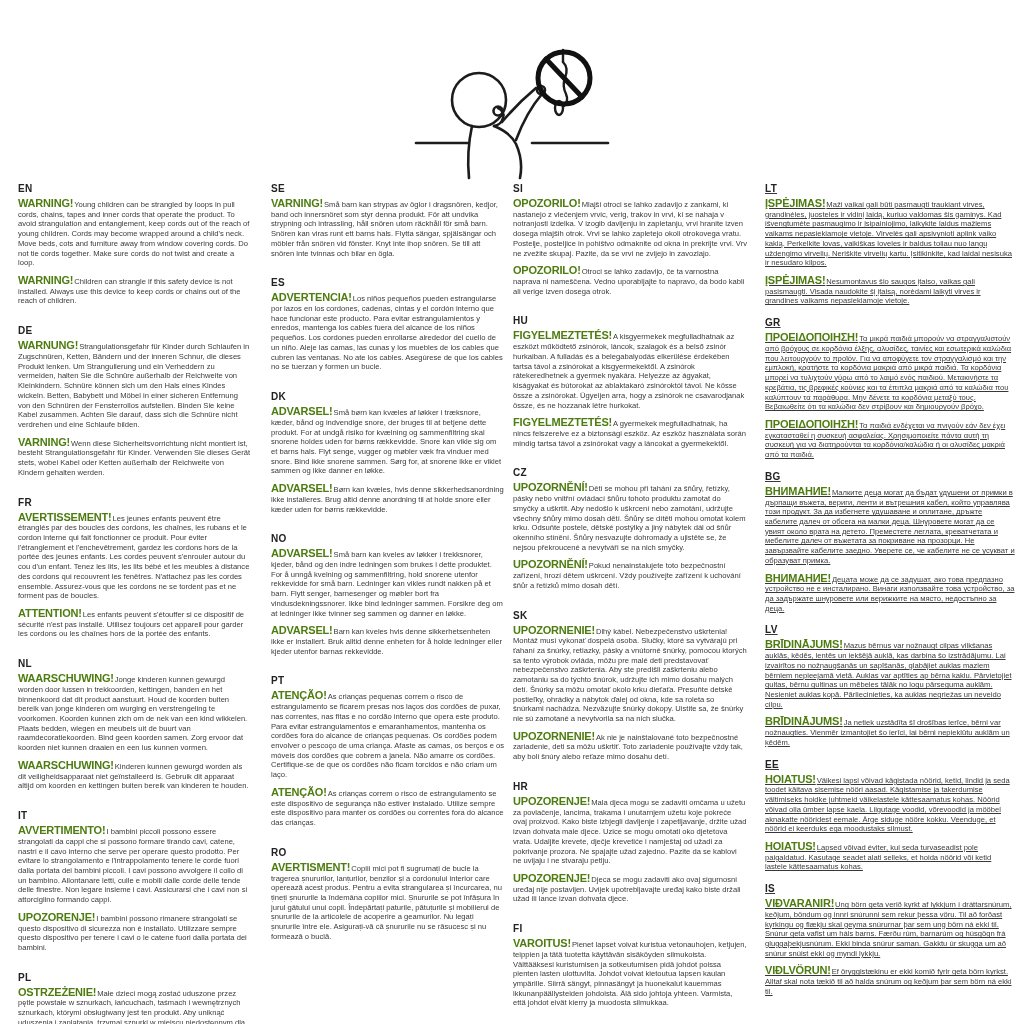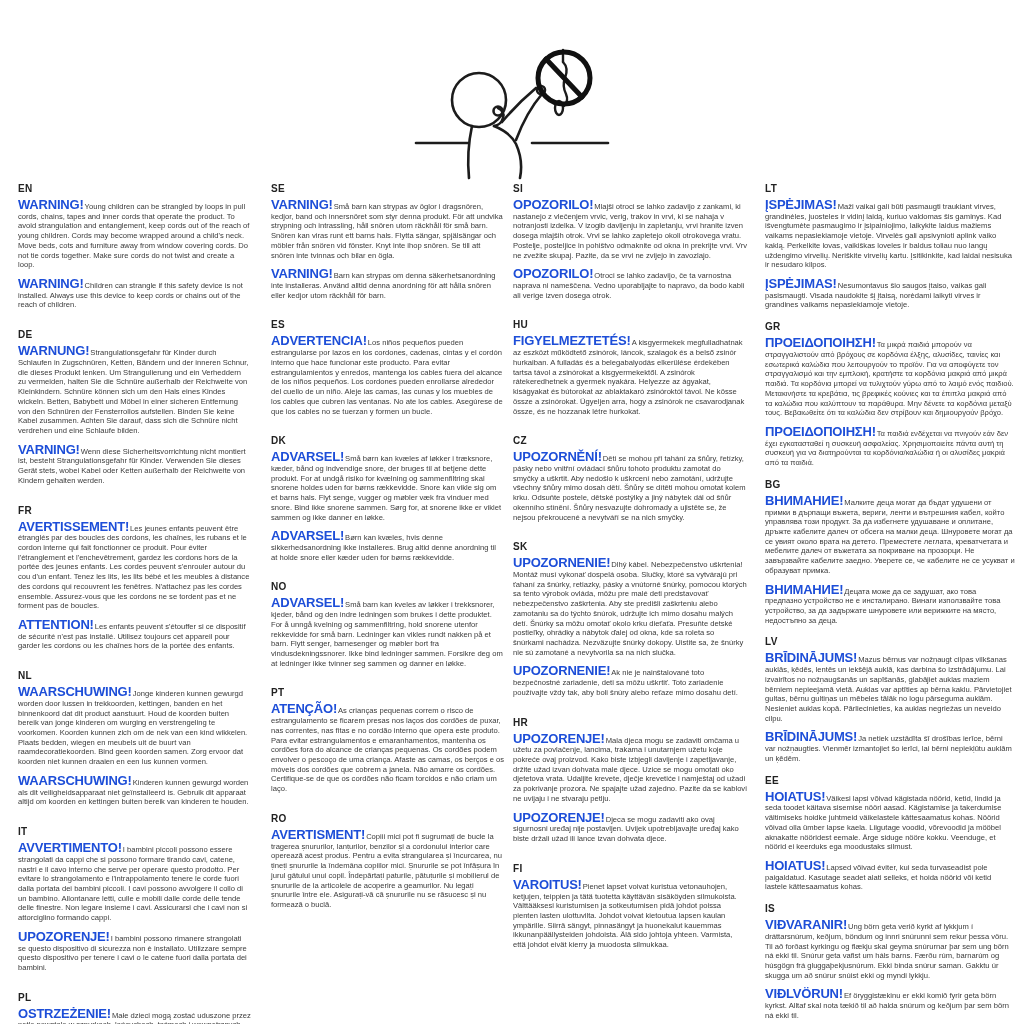--- a/index.html
+++ b/index.html
@@ -5,24 +5,24 @@
   html,body{margin:0;padding:0;}
   body{width:1024px;height:1024px;background:#ffffff;font-family:"Liberation Sans",sans-serif;color:#383838;}
   .page{position:relative;width:1024px;height:1024px;background:#fff;overflow:hidden;}
   .figure{position:absolute;left:412px;top:48px;width:200px;height:132px;}
   .col{position:absolute;top:183px;}
   #col0{left:18px;width:233px;}
   #col1{left:271px;width:233px;}
   #col2{left:513px;width:234px;}
   #col3{left:765px;width:250px;}
   .section{margin-bottom:19px;}
-  #col3 .section{margin-bottom:11px;}
+  #col3 .section{margin-bottom:11px;text-decoration:underline;}
   .lang{font-size:10px;font-weight:700;color:#222;margin-bottom:4px;letter-spacing:.3px;}
   .block{margin-bottom:7px;font-size:7.6px;line-height:1.28;color:#3a3a3a;}
-  .h{font-size:13px;font-weight:800;color:#1d4ed8;letter-spacing:-.2px;line-height:1;padding-right:1px;}
+  .h{font-size:11px;font-weight:800;color:#4d7c0f;letter-spacing:-.2px;line-height:1;padding-right:1px;}
   svg *{vector-effect:non-scaling-stroke;}
 </style>
 </head>
 <body>
 
 <div class="page">
 
   <svg class="figure" viewBox="0 0 200 132" aria-hidden="true">
     <g fill="none" stroke="#1c1c1c" stroke-width="2.6" stroke-linecap="round" stroke-linejoin="round">
 
@@ -87,65 +87,68 @@
     <div class="section">
       <div class="lang">PL</div>
       <div class="block"><span class="h">OSTRZEŻENIE!</span><span class="t">Małe dzieci mogą zostać uduszone przez pętle powstałe w sznurkach, łańcuchach, taśmach i wewnętrznych sznurkach, którymi obsługiwany jest ten produkt. Aby uniknąć uduszenia i zaplątania, trzymaj sznurki w miejscu niedostępnym dla małych dzieci. Sznury mogą owinąć się wokół szyi dziecka. Odsuń łóżka, łóżeczka i meble od sznurków dekoracji okiennych. Nie wiąż ze sobą sznurków. Upewnij się, że sznurki nie skręcają się i nie tworzą pętli.</span></div>
 
     </div>
   </div>
   <div class="col" id="col1">
     <div class="section">
       <div class="lang">SE</div>
       <div class="block"><span class="h">VARNING!</span><span class="t">Små barn kan strypas av öglor i dragsnören, kedjor, band och innersnöret som styr denna produkt. För att undvika strypning och intrassling, håll snören utom räckhåll för små barn. Snören kan viras runt ett barns hals. Flytta sängar, spjälsängar och möbler från snören vid fönster. Knyt inte ihop snören. Se till att snören inte tvinnas och bilar en ögla.</span></div>
-      <div class="block"><span class="h">VARNING!</span><span class="t">Barn kan strypas om denna säkerhetsanordning inte installeras. Använd alltid denna anordning för att hålla snören eller kedjor utom räckhåll för barn.</span></div>
     </div>
 
     <div class="section">
       <div class="lang">ES</div>
       <div class="block"><span class="h">ADVERTENCIA!</span><span class="t">Los niños pequeños pueden estrangularse por lazos en los cordones, cadenas, cintas y el cordón interno que hace funcionar este producto. Para evitar estrangulamientos y enredos, mantenga los cables fuera del alcance de los niños pequeños. Los cordones pueden enrollarse alrededor del cuello de un niño. Aleje las camas, las cunas y los muebles de los cables que cubren las ventanas. No ate los cables. Asegúrese de que los cables no se tuerzan y formen un bucle.</span></div>
     </div>
 
     <div class="section">
       <div class="lang">DK</div>
       <div class="block"><span class="h">ADVARSEL!</span><span class="t">Små børn kan kvæles af løkker i træksnore, kæder, bånd og indvendige snore, der bruges til at betjene dette produkt. For at undgå risiko for kvælning og sammenfiltring skal snorene holdes uden for børns rækkevidde. Snore kan vikle sig om et barns hals. Flyt senge, vugger og møbler væk fra vinduer med snore. Bind ikke snorene sammen. Sørg for, at snorene ikke er viklet sammen og ikke danner en løkke.</span></div>
       <div class="block"><span class="h">ADVARSEL!</span><span class="t">Børn kan kvæles, hvis denne sikkerhedsanordning ikke installeres. Brug altid denne anordning til at holde snore eller kæder uden for børns rækkevidde.</span></div>
     </div>
 
     <div class="section">
       <div class="lang">NO</div>
       <div class="block"><span class="h">ADVARSEL!</span><span class="t">Små barn kan kveles av løkker i trekksnorer, kjeder, bånd og den indre ledningen som brukes i dette produktet. For å unngå kvelning og sammenfiltring, hold snorene utenfor rekkevidde for små barn. Ledninger kan vikles rundt nakken på et barn. Flytt senger, barnesenger og møbler bort fra vindusdekningssnorer. Ikke bind ledninger sammen. Forsikre deg om at ledninger ikke tvinner seg sammen og danner en løkke.</span></div>
+      <div class="block"><span class="h">ADVARSEL!</span><span class="t">Barn kan kveles hvis denne sikkerhetsenheten ikke er installert. Bruk alltid denne enheten for å holde ledninger eller kjeder utenfor barnas rekkevidde.</span></div>
     </div>
 
     <div class="section">
       <div class="lang">PT</div>
       <div class="block"><span class="h">ATENÇÃO!</span><span class="t">As crianças pequenas correm o risco de estrangulamento se ficarem presas nos laços dos cordões de puxar, nas correntes, nas fitas e no cordão interno que opera este produto. Para evitar estrangulamentos e emaranhamentos, mantenha os cordões fora do alcance de crianças pequenas. Os cordões podem envolver o pescoço de uma criança. Afaste as camas, os berços e os móveis dos cordões que cobrem a janela. Não amarre os cordões. Certifique-se de que os cordões não ficam torcidos e não criam um laço.</span></div>
+      <div class="block"><span class="h">ATENÇÃO!</span><span class="t">As crianças correm o risco de estrangulamento se este dispositivo de segurança não estiver instalado. Utilize sempre este dispositivo para manter os cordões ou correntes fora do alcance das crianças.</span></div>
     </div>
 
     <div class="section">
       <div class="lang">RO</div>
       <div class="block"><span class="h">AVERTISMENT!</span><span class="t">Copiii mici pot fi sugrumați de bucle la tragerea șnururilor, lanțurilor, benzilor și a cordonului interior care operează acest produs. Pentru a evita strangularea și încurcarea, nu țineți șnururile la îndemâna copiilor mici. Șnururile se pot înfășura în jurul gâtului unui copil. Îndepărtați paturile, pătuțurile și mobilierul de șnururile de la articolele de acoperire a geamurilor. Nu legați șnururile între ele. Asigurați-vă că șnururile nu se răsucesc și nu formează o buclă.</span></div>
 
     </div>
   </div>
   <div class="col" id="col2">
     <div class="section">
       <div class="lang">SI</div>
       <div class="block"><span class="h">OPOZORILO!</span><span class="t">Mlajši otroci se lahko zadavijo z zankami, ki nastanejo z vlečenjem vrvic, verig, trakov in vrvi, ki se nahaja v notranjosti izdelka. V izogib davljenju in zapletanju, vrvi hranite izven dosega mlajših otrok. Vrvi se lahko zapletejo okoli otrokovega vratu. Postelje, posteljice in pohištvo odmaknite od okna in prekrijte vrvi. Vrv ne zvežite skupaj. Pazite, da se vrvi ne zvijejo in zavozlajo.</span></div>
       <div class="block"><span class="h">OPOZORILO!</span><span class="t">Otroci se lahko zadavijo, če ta varnostna naprava ni nameščena. Vedno uporabljajte to napravo, da bodo kabli ali verige izven dosega otrok.</span></div>
     </div>
 
     <div class="section">
       <div class="lang">HU</div>
       <div class="block"><span class="h">FIGYELMEZTETÉS!</span><span class="t">A kisgyermekek megfulladhatnak az eszközt működtető zsinórok, láncok, szalagok és a belső zsinór hurkaiban. A fulladás és a belegabalyodás elkerülése érdekében tartsa távol a zsinórokat a kisgyermekektől. A zsinórok rátekeredhetnek a gyermek nyakára. Helyezze az ágyakat, kiságyakat és bútorokat az ablaktakaró zsinóroktól távol. Ne kösse össze a zsinórokat. Ügyeljen arra, hogy a zsinórok ne csavarodjanak össze, és ne hozzanak létre hurkokat.</span></div>
+      <div class="block"><span class="h">FIGYELMEZTETÉS!</span><span class="t">A gyermekek megfulladhatnak, ha nincs felszerelve ez a biztonsági eszköz. Az eszköz használata során mindig tartsa távol a zsinórokat vagy a láncokat a gyermekektől.</span></div>
     </div>
 
     <div class="section">
       <div class="lang">CZ</div>
       <div class="block"><span class="h">UPOZORNĚNÍ!</span><span class="t">Děti se mohou při tahání za šňůry, řetízky, pásky nebo vnitřní ovládací šňůru tohoto produktu zamotat do smyčky a uškrtit. Aby nedošlo k uškrcení nebo zamotání, udržujte všechny šňůry mimo dosah dětí. Šňůry se dítěti mohou omotat kolem krku. Odsuňte postele, dětské postýlky a jiný nábytek dál od šňůr okenního stínění. Šňůry nesvazujte dohromady a ujistěte se, že nejsou překroucené a nevytváří se na nich smyčky.</span></div>
+      <div class="block"><span class="h">UPOZORNĚNÍ!</span><span class="t">Pokud nenainstalujete toto bezpečnostní zařízení, hrozí dětem uškrcení. Vždy používejte zařízení k uchování šňůr a řetízků mimo dosah dětí.</span></div>
     </div>
 
     <div class="section">
       <div class="lang">SK</div>
       <div class="block"><span class="h">UPOZORNENIE!</span><span class="t">Dlhý kábel. Nebezpečenstvo uškrtenia! Montáž musí vykonať dospelá osoba. Slučky, ktoré sa vytvárajú pri ťahaní za šnúrky, retiazky, pásky a vnútorné šnúrky, pomocou ktorých sa tento výrobok ovláda, môžu pre malé deti predstavovať nebezpečenstvo zaškrtenia. Aby ste predišli zaškrteniu alebo zamotaniu sa do týchto šnúrok, udržujte ich mimo dosahu malých detí. Šnúrky sa môžu omotať okolo krku dieťaťa. Presuňte detské postieľky, ohrádky a nábytok ďalej od okna, kde sa roleta so šnúrkami nachádza. Nezväzujte šnúrky dokopy. Uistite sa, že šnúrky nie sú zamotané a nevytvorila sa na nich slučka.</span></div>
       <div class="block"><span class="h">UPOZORNENIE!</span><span class="t">Ak nie je nainštalované toto bezpečnostné zariadenie, deti sa môžu uškrtiť. Toto zariadenie používajte vždy tak, aby boli šnúry alebo reťaze mimo dosahu detí.</span></div>
     </div>
 
     <div class="section">
       <div class="lang">HR</div>

